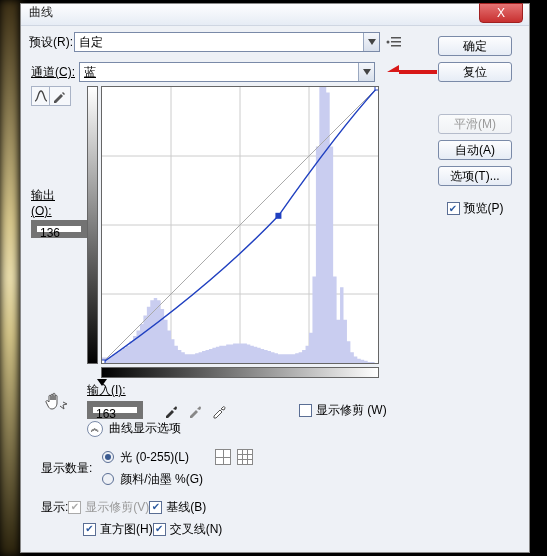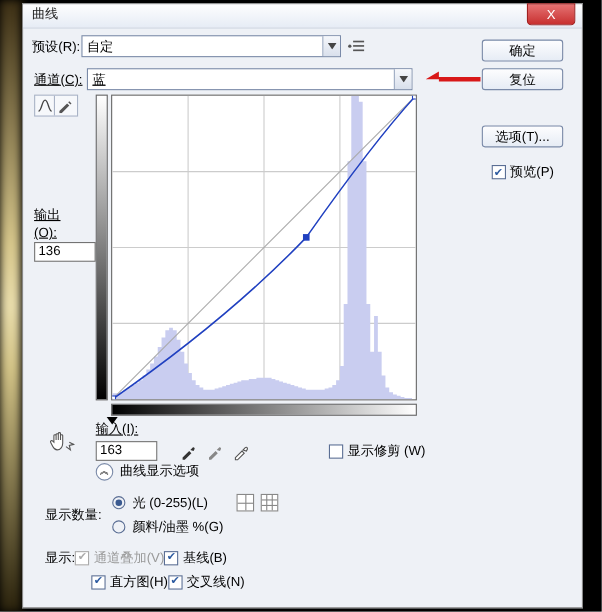--- a/index.html
+++ b/index.html
@@ -27,21 +27,21 @@
   .channel-row { display: flex; align-items: center; gap: 4px; margin-bottom: 4px; }
   .channel-combo { width: 130px; }
   .arrow-ann { color: #d00; font-size: 18px; margin-left: 8px; display: flex; align-items: center; }
   .arrow-ann svg { width: 50px; height: 16px; }
   .toolcol { position: absolute; left: 0; top: 24px; width: 40px; }
   .pencil-tools { display: flex; border: 1px solid #a9b3c6; background: #f6f8fb; }
   .pencil-tools span { width: 18px; height: 18px; display: flex; align-items: center; justify-content: center; border-right: 1px solid #a9b3c6; }
   .pencil-tools span:last-child { border-right: none; }
   .output-box { margin-top: 81px; }
   .field-lbl { margin-bottom: 2px; }
-  .numfield { width: 56px; height: 18px; border: 1px solid #737373; background: #fff; padding: 0 3px; }
+  .numfield { width: 56px; height: 18px; border: 6px solid #737373; background: #fff; padding: 0 3px; }
   .curvebox { position: absolute; left: 56px; top: 24px; width: 294px; }
   .vgrad { position: absolute; left: 0; top: 0; width: 11px; height: 278px; background: linear-gradient(#fff,#000); border: 1px solid #666; }
   .plot { position: absolute; left: 14px; top: 0; width: 278px; height: 278px; border: 1px solid #666; background: #fff; }
   .hgrad { position: absolute; left: 14px; top: 281px; width: 278px; height: 11px; background: linear-gradient(90deg,#000,#fff); border: 1px solid #666; }
   .marker { position: absolute; left: 10px; top: 293px; width: 0; height: 0; border-left: 5px solid transparent; border-right: 5px solid transparent; border-top: 7px solid #000; }
   .input-row { position: absolute; left: 56px; top: 320px; display: flex; align-items: flex-end; gap: 12px; }
   .hand-icon { position: absolute; left: 10px; top: 328px; width: 30px; height: 22px; display: flex; align-items: center; justify-content: center; }
   .eyedroppers { display: flex; gap: 8px; margin-left: 8px; align-items: center; }
   .eyedroppers span { width: 16px; height: 16px; display: flex; align-items: center; justify-content: center; }
   .showclip { display: flex; align-items: center; gap: 4px; margin-left: 12px; padding-left: 48px; }
@@ -68,21 +68,21 @@
   <div class="titlebar">
     <span class="title">曲线</span>
     <div class="closebtn">
       <span>X</span>
     </div>
   </div>
 
   <div class="content">
     <div class="row preset-row">
       <label class="lbl">预设(R):</label>
-      <div class="combo" style="width:236px; flex:none;">
+      <div class="combo" style="width:306px; flex:none;">
         <span>自定</span>
         <span class="arrow">
             <svg class="tri" viewBox="0 0 8 6">
               <path d="M0 0h8L4 6z" fill="#444"></path>
             </svg>
           </span>
       </div>
       <span class="menu-icon">
         <svg viewBox="0 0 18 16">
             <circle cx="3" cy="8" r="1.5" fill="#555"></circle>
@@ -90,20 +90,22 @@
             <rect x="6" y="7" width="10" height="1.5" fill="#555"></rect>
             <rect x="6" y="11" width="10" height="1.5" fill="#555"></rect>
           </svg>
       </span>
     </div>
 
     <div class="right-col">
       <div class="btn">确定</div>
       <div class="btn">复位</div>
       <div class="gap"></div>
+      <div class="btn disabled">平滑(M)</div>
+      <div class="btn">自动(A)</div>
       <div class="btn">选项(T)...</div>
       <div class="preview">
         <span class="ck">✔</span>
         <span>预览(P)</span>
       </div>
     </div>
 
     <div class="main-left">
       <div class="channel-row">
         <label class="lbl">通道(C):</label>
@@ -218,21 +220,21 @@
             <div class="row" style="gap:6px;text-align:center;">
               <span class="radio"></span>
               <span>颜料/油墨 %(G)</span>
             </div>
           </div>
         </div>
         <div class="show-row" style="margin-top:6px;">
           <span>显示:</span>
           <span class="row" style="gap:4px;">
               <span class="ck dis">✔</span>
-              <span style="color:#9a9a9a">通道叠加(V)</span>
+              <span style="color:#9a9a9a">显示修剪(V)</span>
             </span>
           <span class="row" style="gap:4px;">
               <span class="ck">✔</span>
               <span>基线(B)</span>
             </span>
         </div>
         <div class="show-row" style="padding-left:42px;">
           <span class="row" style="gap:4px;">
               <span class="ck">✔</span>
               <span>直方图(H)</span>

